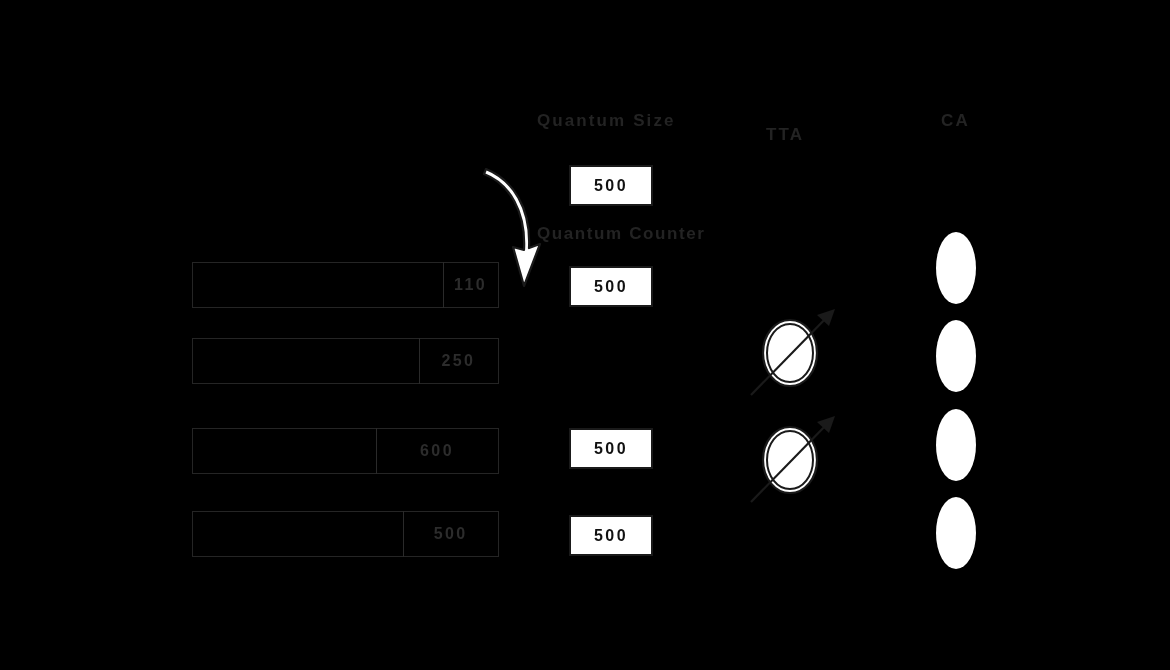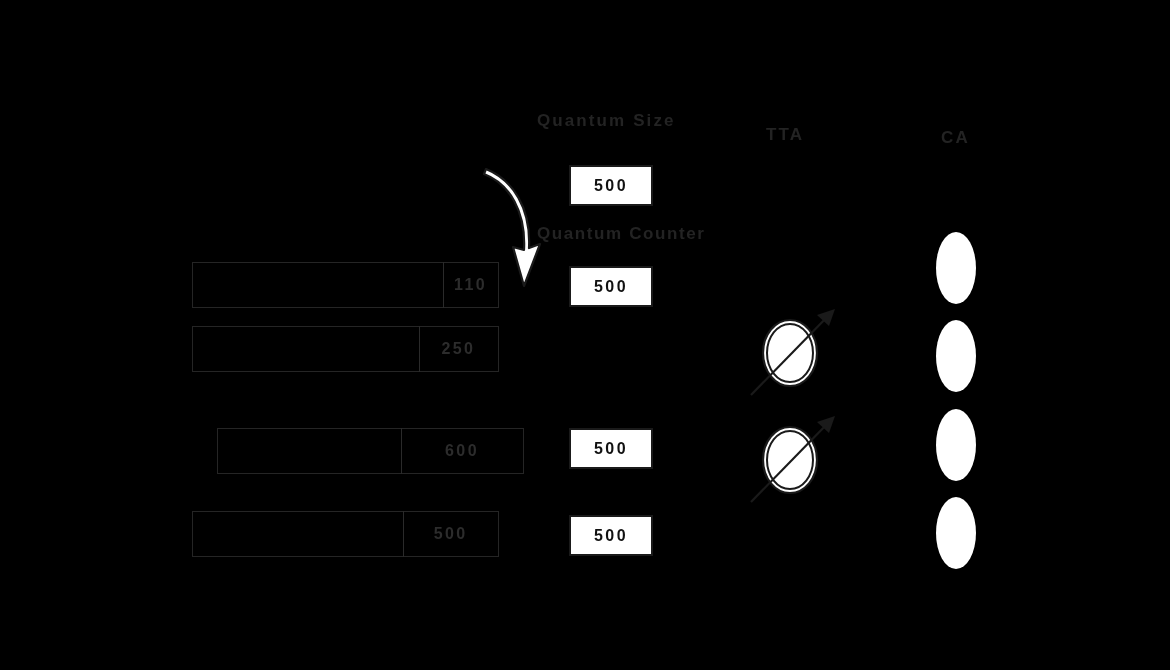--- a/index.html
+++ b/index.html
@@ -19,21 +19,21 @@
   .col-header {
     position: absolute;
     color: #232323;
     font-weight: bold;
     font-size: 17px;
     letter-spacing: 2.1px;
     white-space: nowrap;
   }
   #hdr-quantum { left: 537px; top: 111px; }
   #hdr-tta     { left: 766px; top: 125px; }
-  #hdr-ca      { left: 941px; top: 128px; }
+  #hdr-ca      { left: 941px; top: 111px; }
 
   .sub-label {
     position: absolute;
     color: #232323;
     font-weight: bold;
     font-size: 17px;
     letter-spacing: 1.6px;
     white-space: nowrap;
   }
   #lbl-deficit { left: 537px; top: 224px; }
@@ -87,22 +87,22 @@
     top: 0; bottom: 0; right: 0;
     display: flex;
     align-items: center;
     justify-content: center;
     color: #2c2c2c;
     font-weight: bold;
     font-size: 16px;
     letter-spacing: 2.4px;
   }
   #row-0 { top: 262px; }
-  #row-1 { top: 326px; padding-left: 39px; }
-  #row-2 { top: 428px; margin-left: 25px; }
+  #row-1 { top: 338px; padding-left: 39px; }
+  #row-2 { top: 428px; }
   #row-3 { top: 511px; }
 
   
   .qs-box {
     position: absolute;
     left: 569px;
     width: 84px; height: 41px;
     background: #ffffff;
     border: 2px solid #1a1a1a;
     display: flex;

